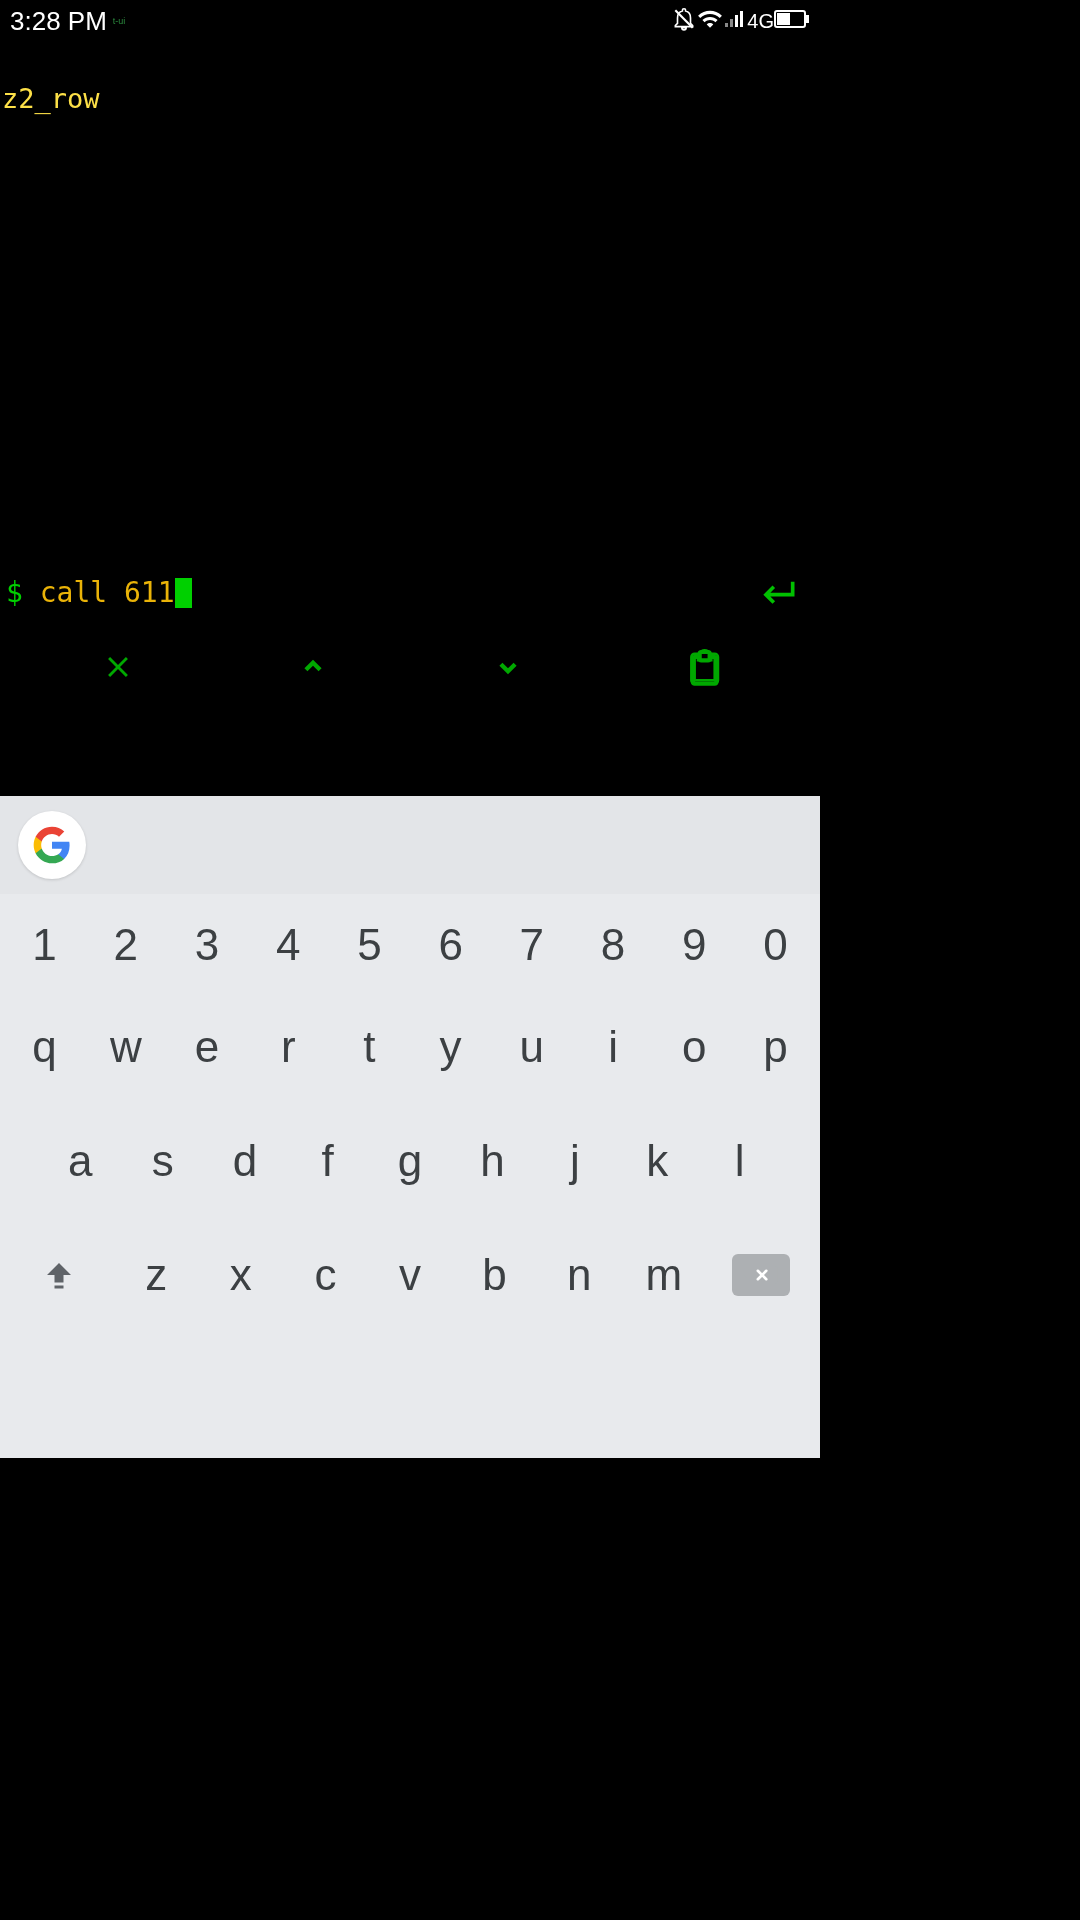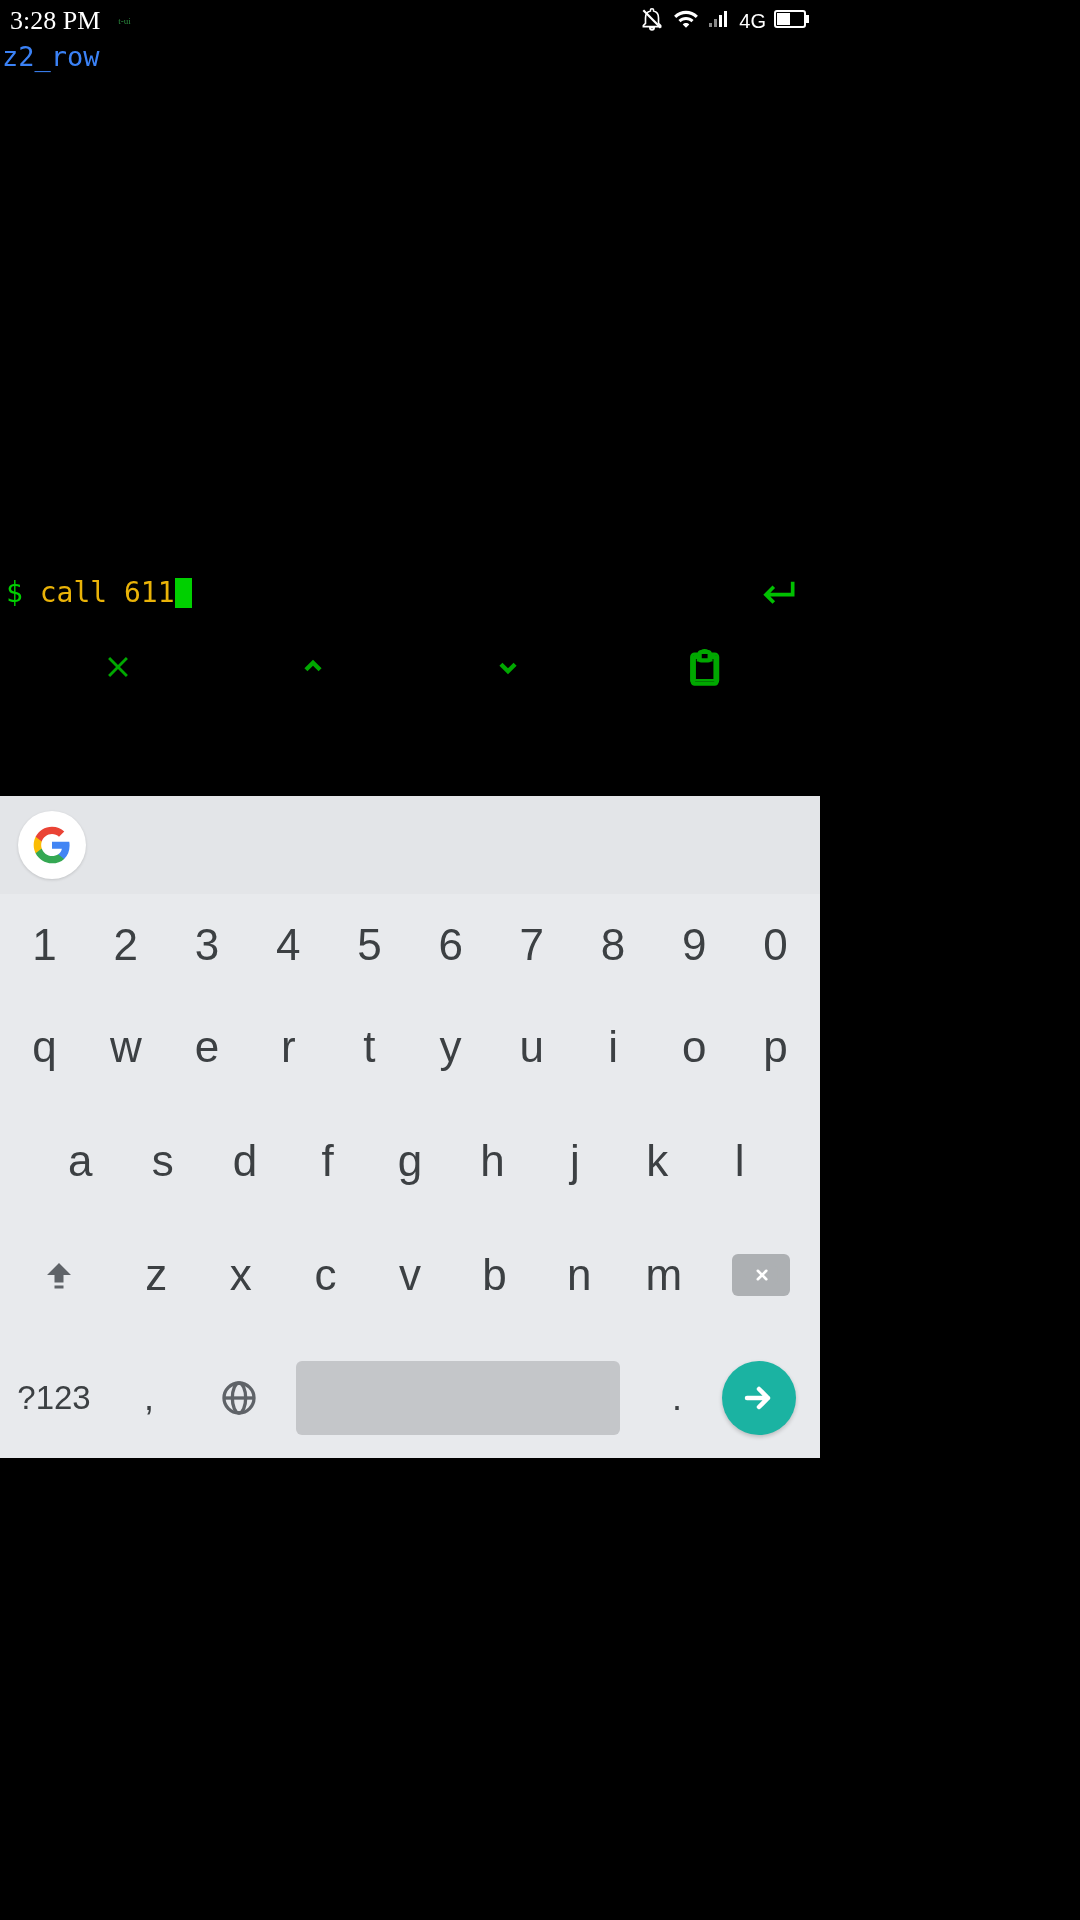--- a/index.html
+++ b/index.html
@@ -15,34 +15,34 @@
 
 .status-bar {
   height: 42px;
   display: flex;
   align-items: center;
   justify-content: space-between;
   padding: 0 10px;
   color: #fff;
   font-family: sans-serif;
 }
-.status-left { display: flex; align-items: center; gap: 18px; font-family: Liberation Serif, serif; }
+.status-left { display: flex; align-items: center; gap: 6px; }
 .status-time { font-size: 26px; color: #fff; }
 .status-mini { font-size: 9px; color: #2b8a3e; }
-.status-right { display: flex; align-items: center; gap: 8px; }
+.status-right { display: flex; align-items: center; }
 .status-right svg { fill: #fff; }
 
 
 .terminal {
   font-family: 'DejaVu Sans Mono', 'Menlo', 'Consolas', monospace;
   font-size: 27px;
   line-height: 1.1;
   padding-left: 2px;
 }
-.term-line1 { color: #3b82f6; }
+.term-line1 { color: #fde047; margin-top: 42px; }
 .term-line2 { color: #ff3a3a; }
 
 
 .cmd-line {
   position: absolute;
   top: 576px;
   width: 100%;
   padding: 0 6px;
   display: flex;
   align-items: center;
@@ -308,32 +308,14 @@
           <svg width="38" height="30" viewBox="0 0 36 24">
               <path d="M10 4L2 12l8 8h22c1 0 2-1 2-2V6c0-1-1-2-2-2H10z" fill="#adb0b3"></path>
               <path d="M15 8l8 8M23 8l-8 8" stroke="#fff" stroke-width="2.5" stroke-linecap="round"></path>
             </svg>
         </div>
       </div>
     </div>
 
     <div class="kb-gap"></div>
 
-    <div class="kb-row kb-row-5">
-      <div class="key-special key-123">?123</div>
-      <div class="key-special key-comma">,</div>
-      <div class="key-special key-globe">
-        <svg width="40" height="40" viewBox="0 0 24 24">
-            <circle cx="12" cy="12" r="9" fill="none" stroke="#5f6368" stroke-width="2"></circle>
-            <ellipse cx="12" cy="12" rx="4" ry="9" fill="none" stroke="#5f6368" stroke-width="2"></ellipse>
-            <line x1="3" y1="12" x2="21" y2="12" stroke="#5f6368" stroke-width="2"></line>
-          </svg>
-      </div>
-      <div class="key-space"></div>
-      <div class="key-special key-dot">.</div>
-      <div class="key-go">
-        <svg width="36" height="36" viewBox="0 0 24 24">
-            <path d="M4 12h14M12 6l6 6-6 6" stroke="#fff" stroke-width="3" fill="none" stroke-linecap="round" stroke-linejoin="round"></path>
-          </svg>
-      </div>
-    </div>
   </div>
 </div>
 
 </body></html>

